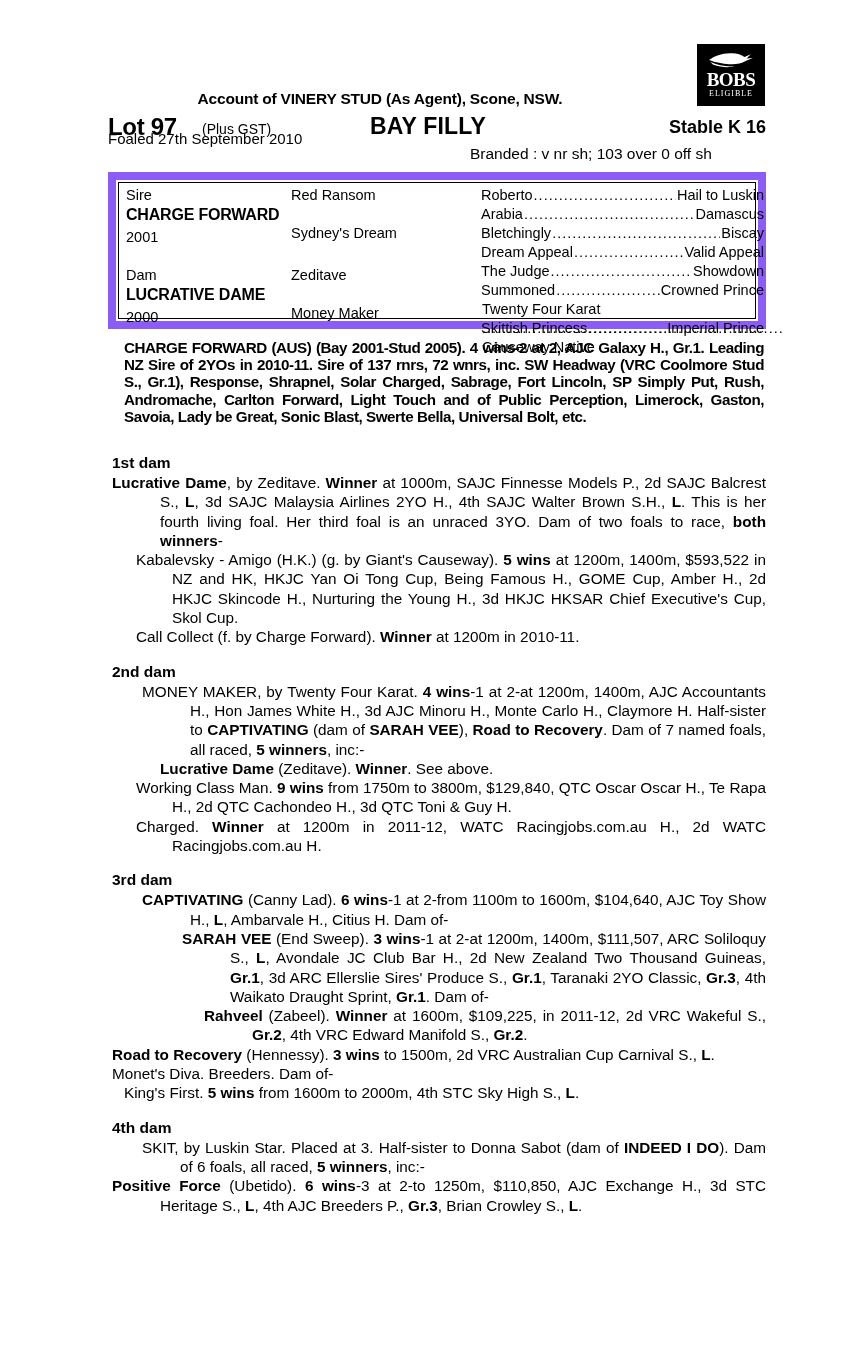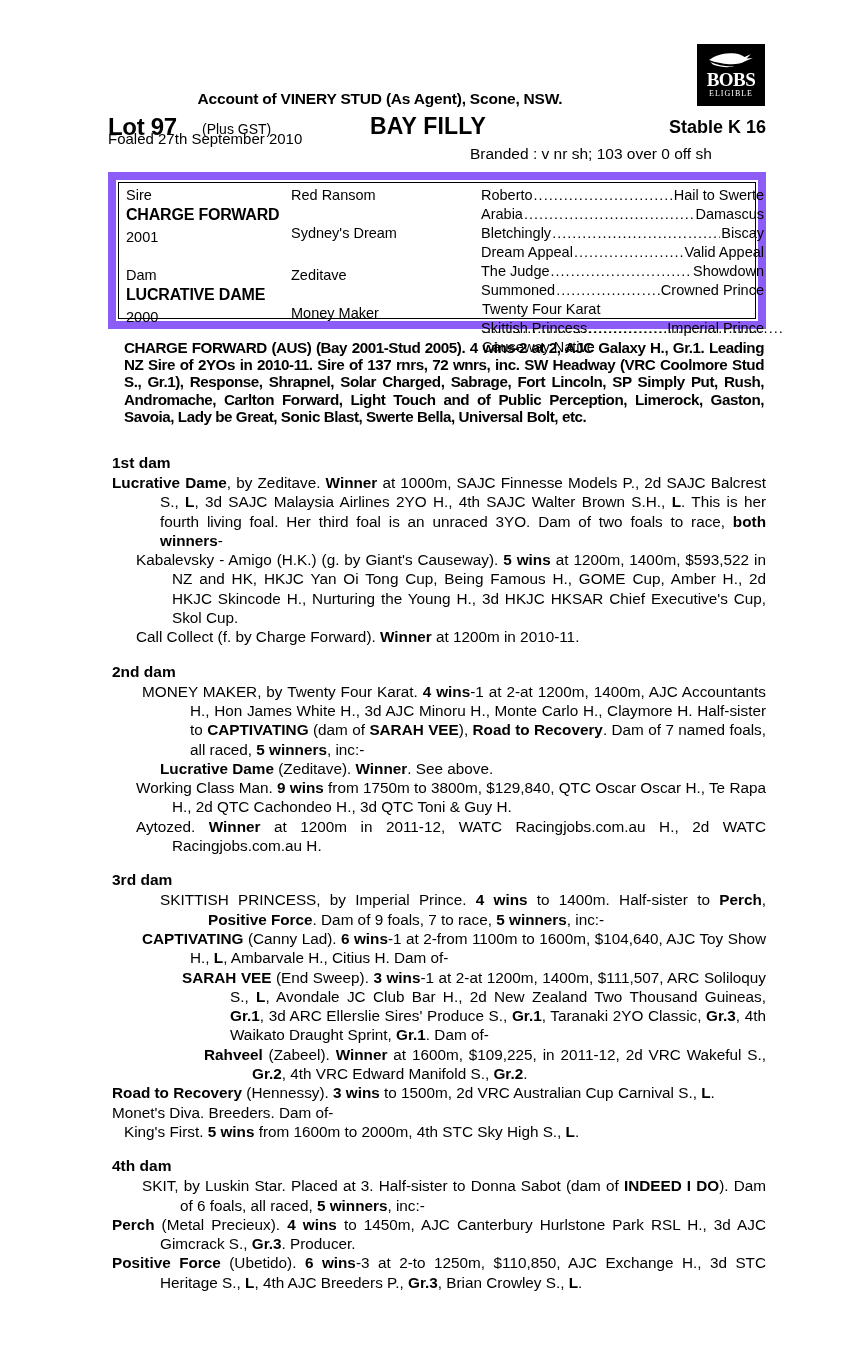--- a/index.html
+++ b/index.html
@@ -236,21 +236,21 @@
 
     <div class="ped-cell col2" style="top:6px;">Red Ransom</div>
     <div class="ped-cell col2" style="top:44px;">Sydney's Dream</div>
     <div class="ped-cell col2" style="top:86px;">Zeditave</div>
     <div class="ped-cell col2" style="top:124px;">Money Maker</div>
 
     <div id="gp-holder">
         <div class="gp-row" style="top: 6px;">
           <span class="gp-name">Roberto</span>
           <span class="gp-dots">............................................................</span>
-          <span class="gp-sire">Hail to Swerte</span>
+          <span class="gp-sire">Hail to Luskin</span>
         </div>
         <div class="gp-row" style="top: 25px;">
           <span class="gp-name">Arabia</span>
           <span class="gp-dots">............................................................</span>
           <span class="gp-sire">Damascus</span>
         </div>
         <div class="gp-row" style="top: 44px;">
           <span class="gp-name">Bletchingly</span>
           <span class="gp-dots">............................................................</span>
           <span class="gp-sire">Biscay</span>
@@ -288,30 +288,28 @@
   <div class="body-block" style="top:452px;" id="body-holder">
       <div class="dam-heading">1st dam</div>
       <div class="entry hang1"><b>Lucrative Dame</b><span>, by Zeditave. </span><b>Winner</b><span> at 1000m, SAJC Finnesse Models P., 2d SAJC Balcrest S., </span><b>L</b><span>, 3d SAJC Malaysia Airlines 2YO H., 4th SAJC Walter Brown S.H., </span><b>L</b><span>. This is her fourth living foal. Her third foal is an unraced 3YO. Dam of two foals to race, </span><b>both winners</b><span>-</span></div>
       <div class="entry hang2"><span>Kabalevsky - Amigo (H.K.) (g. by Giant's Causeway). </span><b>5 wins</b><span> at 1200m, 1400m, $593,522 in NZ and HK, HKJC Yan Oi Tong Cup, Being Famous H., GOME Cup, Amber H., 2d HKJC Skincode H., Nurturing the Young H., 3d HKJC HKSAR Chief Executive's Cup, Skol Cup.</span></div>
       <div class="entry hang2"><span>Call Collect (f. by Charge Forward). </span><b>Winner</b><span> at 1200m in 2010-11.</span></div>
       <div class="gap"></div>
       <div class="dam-heading">2nd dam</div>
       <div class="entry hang3"><span>MONEY MAKER, by Twenty Four Karat. </span><b>4 wins</b><span>-1 at 2-at 1200m, 1400m, AJC Accountants H., Hon James White H., 3d AJC Minoru H., Monte Carlo H., Claymore H. Half-sister to </span><b>CAPTIVATING</b><span> (dam of </span><b>SARAH VEE</b><span>), </span><b>Road to Recovery</b><span>. Dam of 7 named foals, all raced, </span><b>5 winners</b><span>, inc:-</span></div>
       <div class="entry hang4"><b>Lucrative Dame</b><span> (Zeditave). </span><b>Winner</b><span>. See above.</span></div>
       <div class="entry hang2"><span>Working Class Man. </span><b>9 wins</b><span> from 1750m to 3800m, $129,840, QTC Oscar Oscar H., Te Rapa H., 2d QTC Cachondeo H., 3d QTC Toni &amp; Guy H.</span></div>
-      <div class="entry hang2"><span>Aytozed. </span><b>Winner</b><span> at 1200m in 2011-12, WATC Racingjobs.com.au H., 2d WATC Racingjobs.com.au H.</span></div>
+      <div class="entry hang2"><span>Charged. </span><b>Winner</b><span> at 1200m in 2011-12, WATC Racingjobs.com.au H., 2d WATC Racingjobs.com.au H.</span></div>
       <div class="gap"></div>
       <div class="dam-heading">3rd dam</div>
-      <div class="entry hang4"><span>SKITTISH PRINCESS, by Imperial Prince. </span><b>4 wins</b><span> to 1400m. Half-sister to </span><b>Perch</b><span>, </span><b>Positive Force</b><span>. Dam of 9 foals, 7 to race, </span><b>5 winners</b><span>, inc:-</span></div>
       <div class="entry hang3"><b>CAPTIVATING</b><span> (Canny Lad). </span><b>6 wins</b><span>-1 at 2-from 1100m to 1600m, $104,640, AJC Toy Show H., </span><b>L</b><span>, Ambarvale H., Citius H. Dam of-</span></div>
       <div class="entry hang5"><b>SARAH VEE</b><span> (End Sweep). </span><b>3 wins</b><span>-1 at 2-at 1200m, 1400m, $111,507, ARC Soliloquy S., </span><b>L</b><span>, Avondale JC Club Bar H., 2d New Zealand Two Thousand Guineas, </span><b>Gr.1</b><span>, 3d ARC Ellerslie Sires' Produce S., </span><b>Gr.1</b><span>, Taranaki 2YO Classic, </span><b>Gr.3</b><span>, 4th Waikato Draught Sprint, </span><b>Gr.1</b><span>. Dam of-</span></div>
       <div class="entry hang6"><b>Rahveel</b><span> (Zabeel). </span><b>Winner</b><span> at 1600m, $109,225, in 2011-12, 2d VRC Wakeful S., </span><b>Gr.2</b><span>, 4th VRC Edward Manifold S., </span><b>Gr.2</b><span>.</span></div>
       <div class="entry hang1"><b>Road to Recovery</b><span> (Hennessy). </span><b>3 wins</b><span> to 1500m, 2d VRC Australian Cup Carnival S., </span><b>L</b><span>.</span></div>
       <div class="entry lvl0"><span>Monet's Diva. Breeders. Dam of-</span></div>
       <div class="entry hang7"><span>King's First. </span><b>5 wins</b><span> from 1600m to 2000m, 4th STC Sky High S., </span><b>L</b><span>.</span></div>
       <div class="gap"></div>
       <div class="dam-heading">4th dam</div>
       <div class="entry hang8"><span>SKIT, by Luskin Star. Placed at 3. Half-sister to Donna Sabot (dam of </span><b>INDEED I DO</b><span>). Dam of 6 foals, all raced, </span><b>5 winners</b><span>, inc:-</span></div>
-      <div class="entry hang1"><b>Perch</b><span> (Metal Precieux). </span><b>4 wins</b><span> to 1450m, AJC Canterbury Hurlstone Park RSL H., 3d AJC Gimcrack S., </span><b>Gr.3</b><span>. Producer.</span></div>
       <div class="entry hang1"><b>Positive Force</b><span> (Ubetido). </span><b>6 wins</b><span>-3 at 2-to 1250m, $110,850, AJC Exchange H., 3d STC Heritage S., </span><b>L</b><span>, 4th AJC Breeders P., </span><b>Gr.3</b><span>, Brian Crowley S., </span><b>L</b><span>.</span></div>
     </div>
 
 </div>
 
 </body></html>

